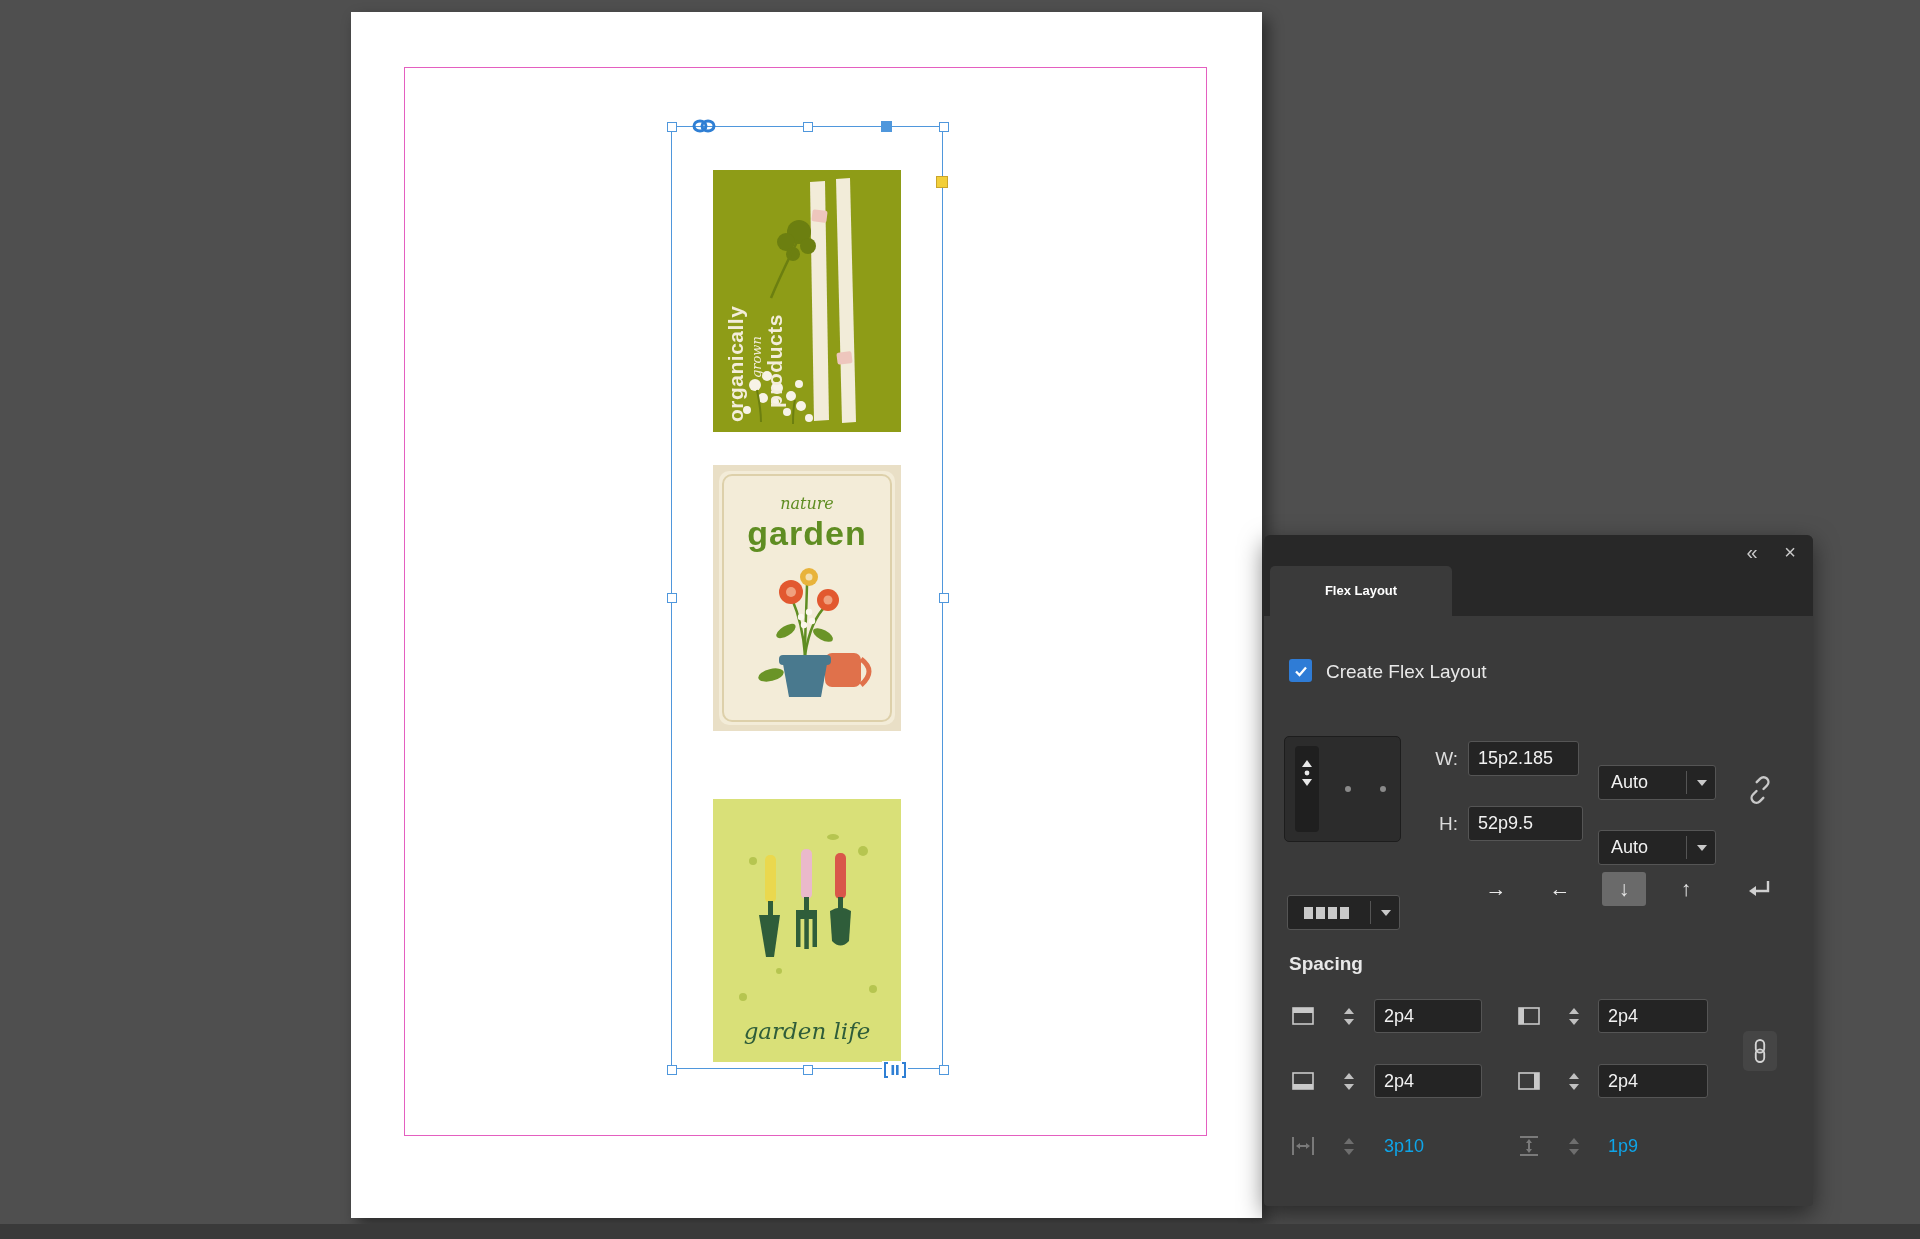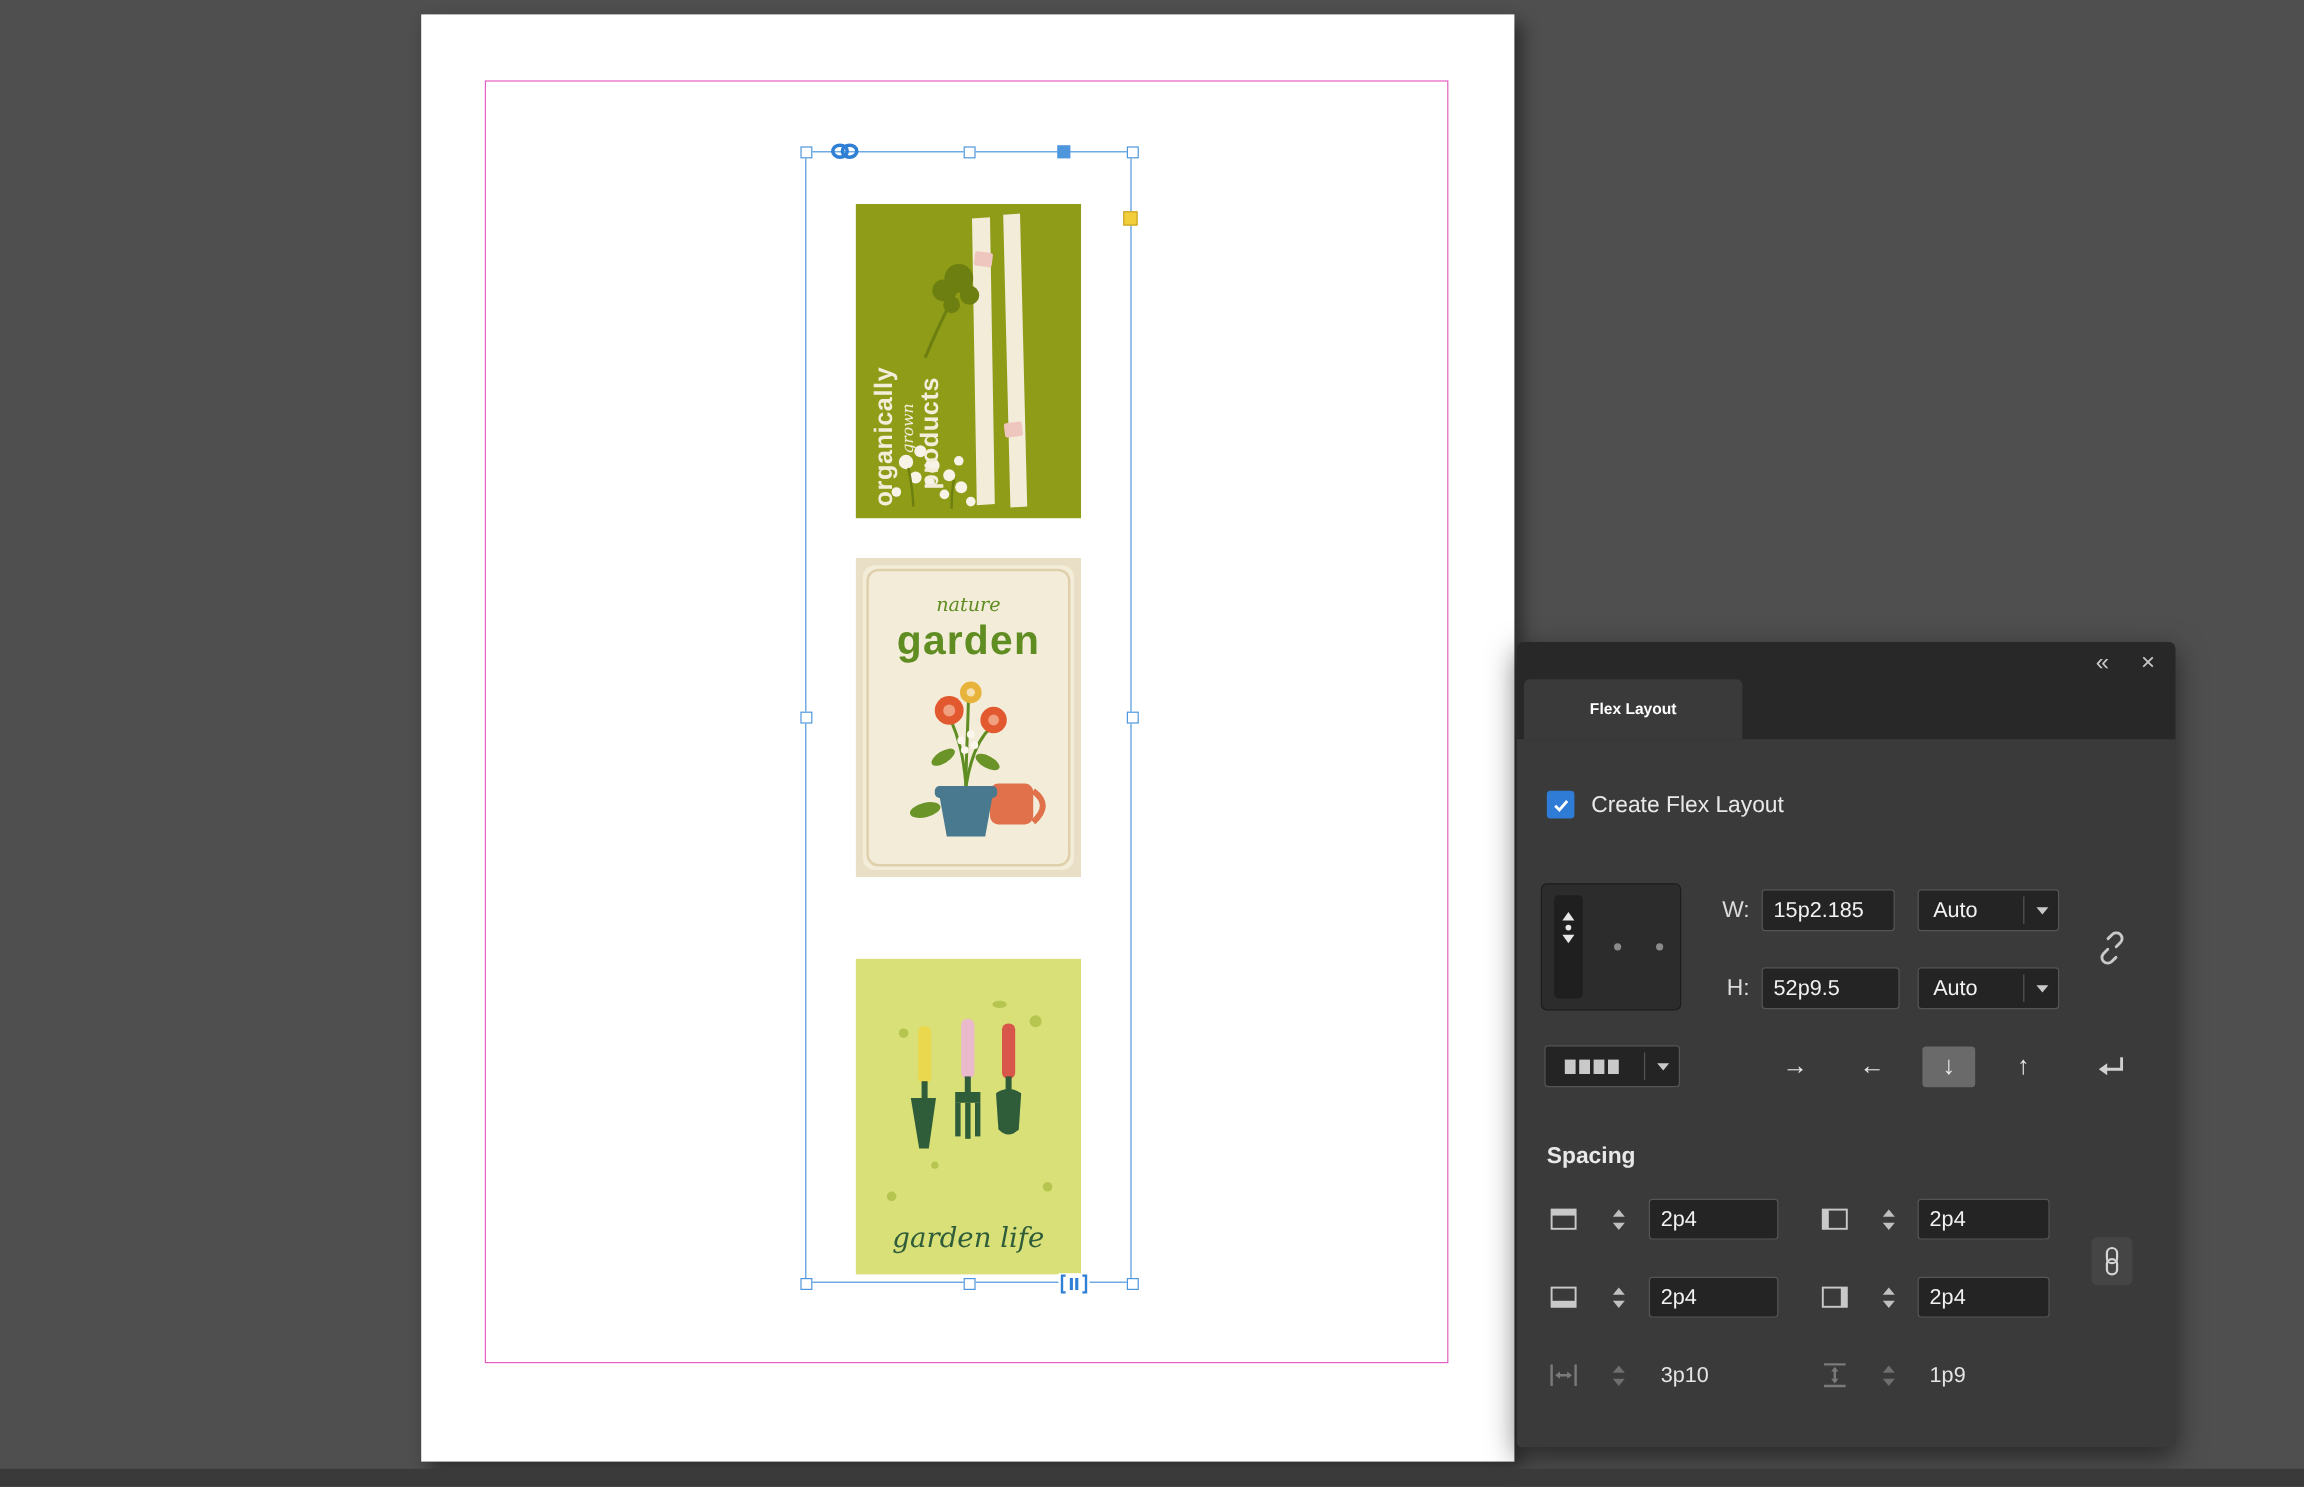--- a/index.html
+++ b/index.html
@@ -40,39 +40,39 @@
   .proxy{position:absolute;left:20px;top:201px;width:117px;height:106px;background:#2c2c2c;
         border:1px solid #1d1d1d;border-radius:5px;box-sizing:border-box;}
   .proxy-pill{position:absolute;left:10px;top:9px;width:24px;height:86px;background:#1f1f1f;
         border-radius:4px;display:flex;align-items:flex-start;justify-content:center;padding-top:14px;box-sizing:border-box;}
   .proxy-dot{position:absolute;width:6px;height:6px;border-radius:50%;background:#8a8a8a;top:49px;}
 
   .lbl{position:absolute;width:44px;height:35px;line-height:35px;text-align:right;color:#dcdcdc;font-size:19px;}
   .field{position:absolute;height:35px;background:#242424;border:1px solid #555555;border-radius:3px;
         box-sizing:border-box;color:#f2f2f2;font-size:18px;line-height:32px;padding-left:9px;}
   .dropdown{position:absolute;height:35px;background:#242424;border:1px solid #555555;border-radius:3px;
-        box-sizing:border-box;color:#f2f2f2;font-size:18px;line-height:32px;padding-left:12px;}
+        box-sizing:border-box;color:#f2f2f2;font-size:18px;line-height:32px;padding-left:12px;margin-top:24px;}
   .dropdown .sep{position:absolute;right:28px;top:5px;bottom:5px;width:1px;background:#555555;}
   .chev{position:absolute;right:8px;top:14px;width:0;height:0;border-left:5px solid transparent;
         border-right:5px solid transparent;border-top:6px solid #c9c9c9;}
 
   .dirbtn{position:absolute;top:337px;width:44px;height:34px;text-align:center;line-height:33px;
         font-size:21px;color:#e8e8e8;border-radius:3px;}
   .dirbtn.selected{background:#6a6a6a;}
   .iconbtn{position:absolute;display:flex;align-items:center;justify-content:center;}
 
   .spacing-label{position:absolute;left:25px;top:418px;font-size:19px;font-weight:600;color:#e8e8e8;}
   .sp-icon{position:absolute;width:26px;height:26px;}
   .stepper{position:absolute;width:22px;height:34px;display:flex;flex-direction:column;
         align-items:center;justify-content:center;gap:5px;}
   .tri-up{width:0;height:0;border-left:5px solid transparent;border-right:5px solid transparent;border-bottom:6px solid #c0c0c0;}
   .tri-down{width:0;height:0;border-left:5px solid transparent;border-right:5px solid transparent;border-top:6px solid #c0c0c0;}
   .stepper.disabled .tri-up{border-bottom-color:#6e6e6e;}
   .stepper.disabled .tri-down{border-top-color:#6e6e6e;}
-  .field.disabled{background:transparent;border-color:transparent;color:#e5e5e5;}
+  .field.disabled{background:transparent;border-color:transparent;color:#0ea5e9;}
   .linkbtn{position:absolute;left:479px;top:496px;width:34px;height:40px;background:#454545;
         border-radius:5px;display:flex;align-items:center;justify-content:center;}
 
   .bottom-bar{position:absolute;left:0;top:1224px;width:1920px;height:15px;background:#3a3a3a;}
 </style>
 </head>
 <body>
 
 <div class="app">
 

